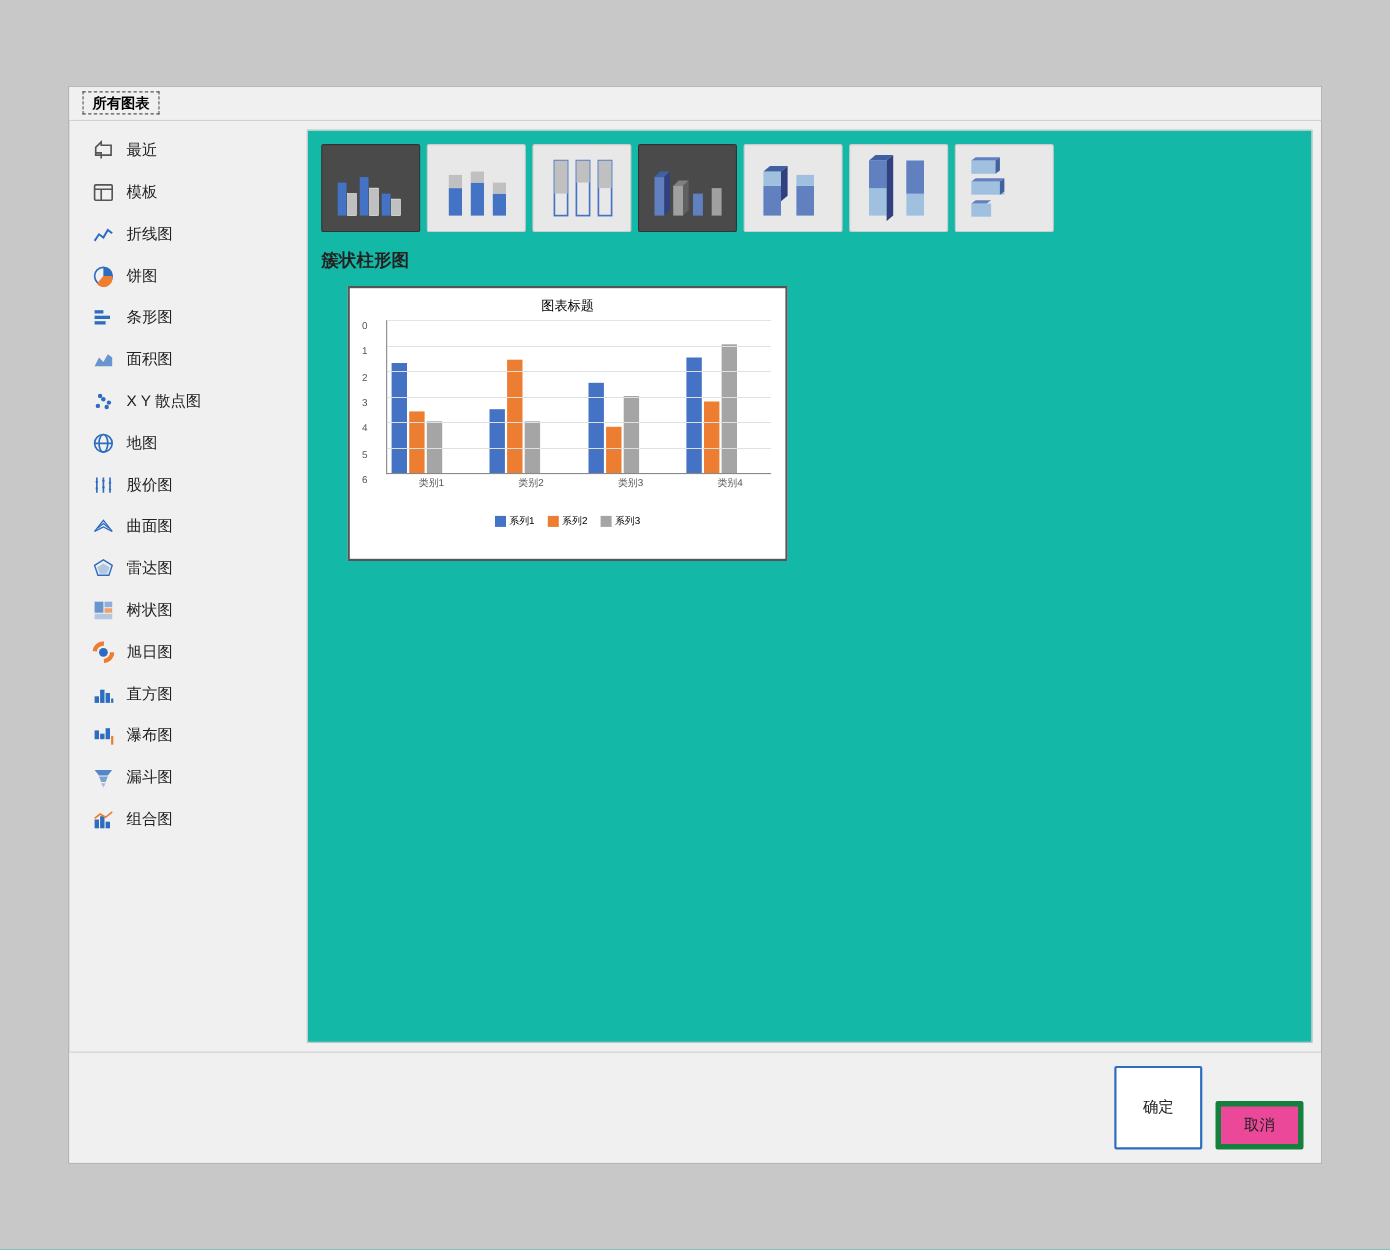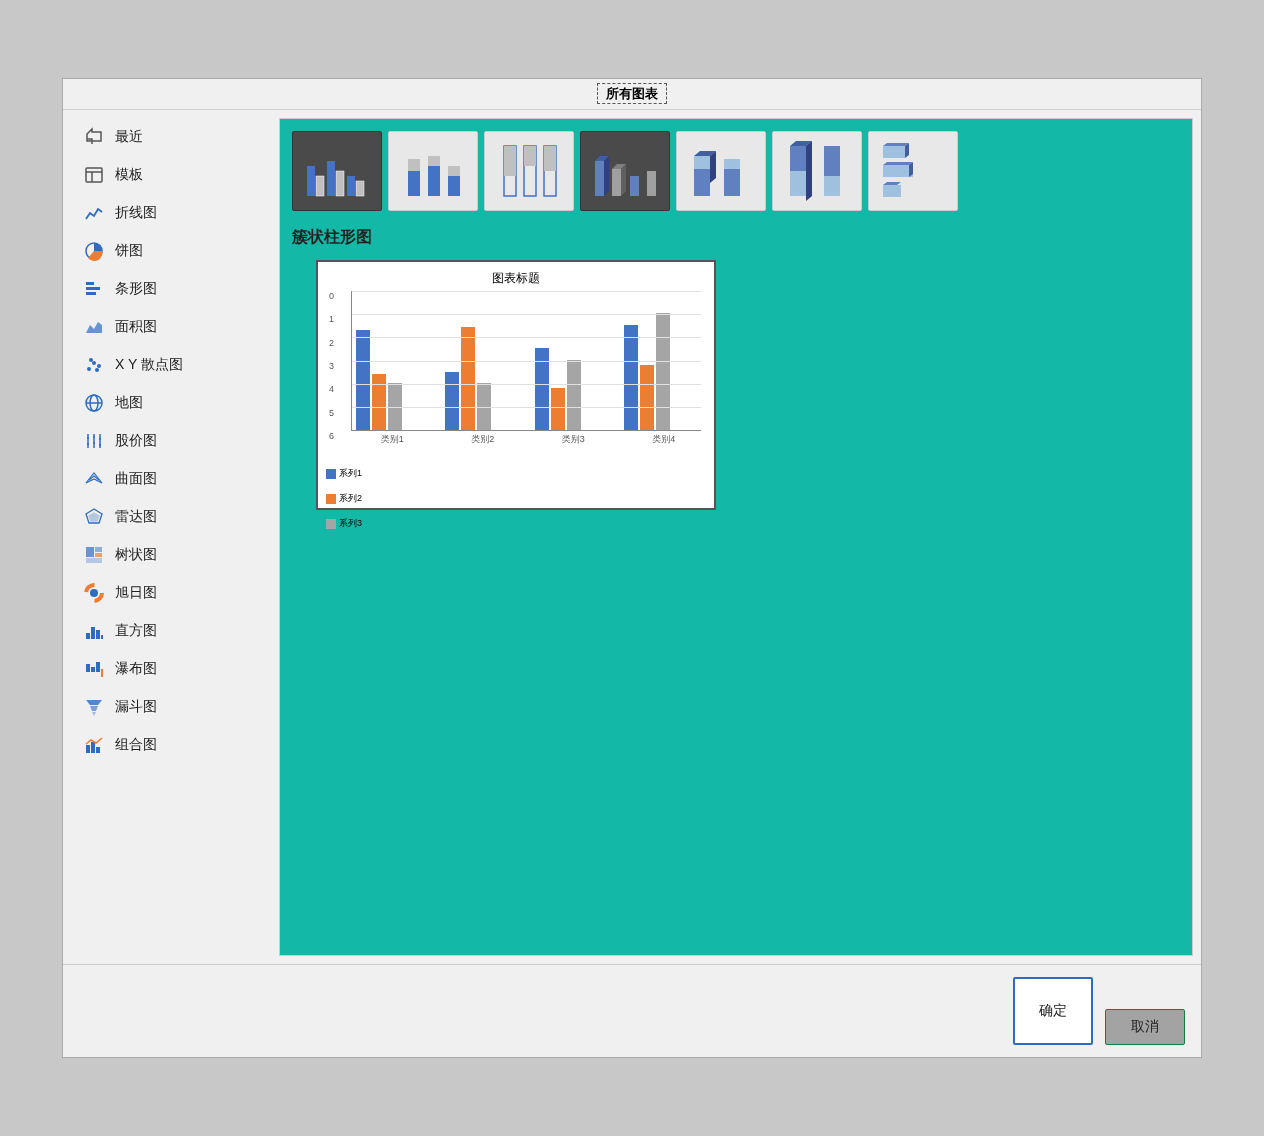--- a/index.html
+++ b/index.html
@@ -20,21 +20,20 @@
       display: flex;
       flex-direction: column;
       position: relative;
     }
     .dialog-title-bar {
       background: #f0f0f0;
       border-bottom: 1px solid #d0d0d0;
       padding: 6px 12px;
       font-size: 13px;
       font-weight: bold;
-      text-align: center;
     }
     .dialog-title-bar span {
       border: 1px dashed #555;
       padding: 2px 8px;
     }
     .dialog-body {
       display: flex;
       flex: 1;
       padding: 8px;
       gap: 8px;
@@ -197,21 +196,20 @@
       text-align: center;
       font-size: 9px;
       color: #555;
     }
     .legend {
       display: flex;
       gap: 12px;
       justify-content: center;
       margin-top: 6px;
       font-size: 9px;
-      flex-direction: column;
     }
     .legend-item {
       display: flex;
       align-items: center;
       gap: 3px;
     }
     .legend-dot {
       width: 10px;
       height: 10px;
     }
@@ -231,22 +229,22 @@
       cursor: pointer;
       border-radius: 2px;
       font-family: 'Microsoft YaHei', SimSun, sans-serif;
     }
     .btn-ok {
       background: #fff;
       border: 2px solid #2d6cc0;
       color: #222;
     }
     .btn-cancel {
-      background: #a3a3a3;
-      border: 1px solid #15803d;
+      background: #ec4899;
+      border: 5px solid #15803d;
       color: #222;
       margin-top: 32px;
     }
     
     .icon svg {
       width: 20px;
       height: 20px;
     }
   </style>
 </head>

